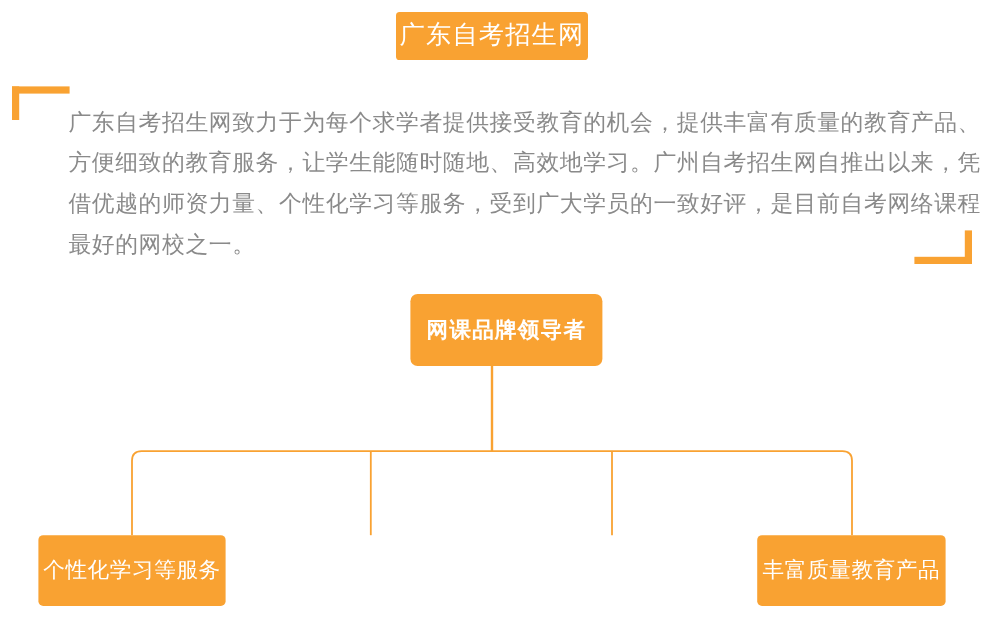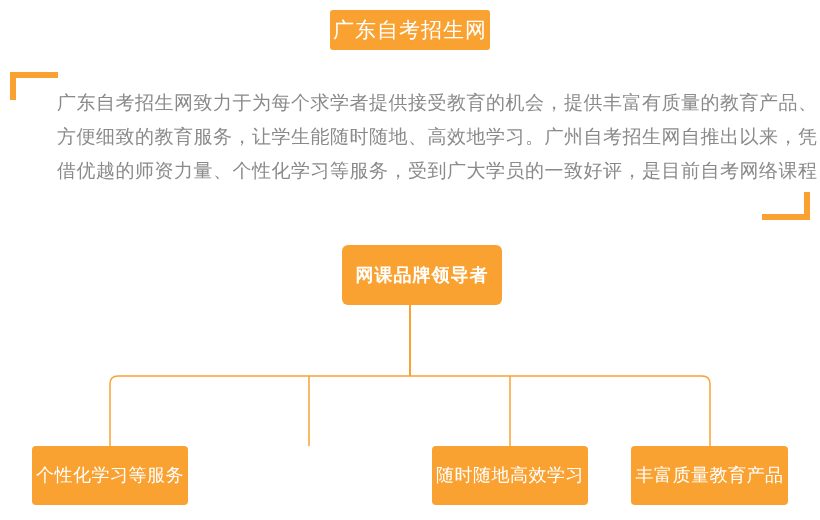--- a/index.html
+++ b/index.html
@@ -65,28 +65,28 @@
 
   <div class="banner">广东自考招生网</div>
 
   <div class="bracket tl"></div>
   <div class="bracket br"></div>
 
   <div class="intro">
     <div class="line">广东自考招生网致力于为每个求学者提供接受教育的机会，提供丰富有质量的教育产品、</div>
     <div class="line">方便细致的教育服务，让学生能随时随地、高效地学习。广州自考招生网自推出以来，凭</div>
     <div class="line">借优越的师资力量、个性化学习等服务，受到广大学员的一致好评，是目前自考网络课程</div>
+    <div class="line">最好的网校之一。</div>
   </div>
 
   <div class="root-node">网课品牌领导者</div>
 
   <svg class="connectors" viewBox="0 0 820 520">
     <path d="M410 305 L410 376" stroke-width="2"></path>
     <path d="M110 446 L110 384 Q110 376 118 376 L702 376 Q710 376 710 384 L710 446" stroke-width="1.5"></path>
     <path d="M309 376 L309 446" stroke-width="1.5"></path>
     <path d="M510 376 L510 446" stroke-width="1.5"></path>
   </svg>
 
   <div class="leaf l1">个性化学习等服务</div>
-  <div class="leaf l3">随时随地高效学习</div>
   <div class="leaf l4">丰富质量教育产品</div>
 
 </div>
 
 </body></html>

